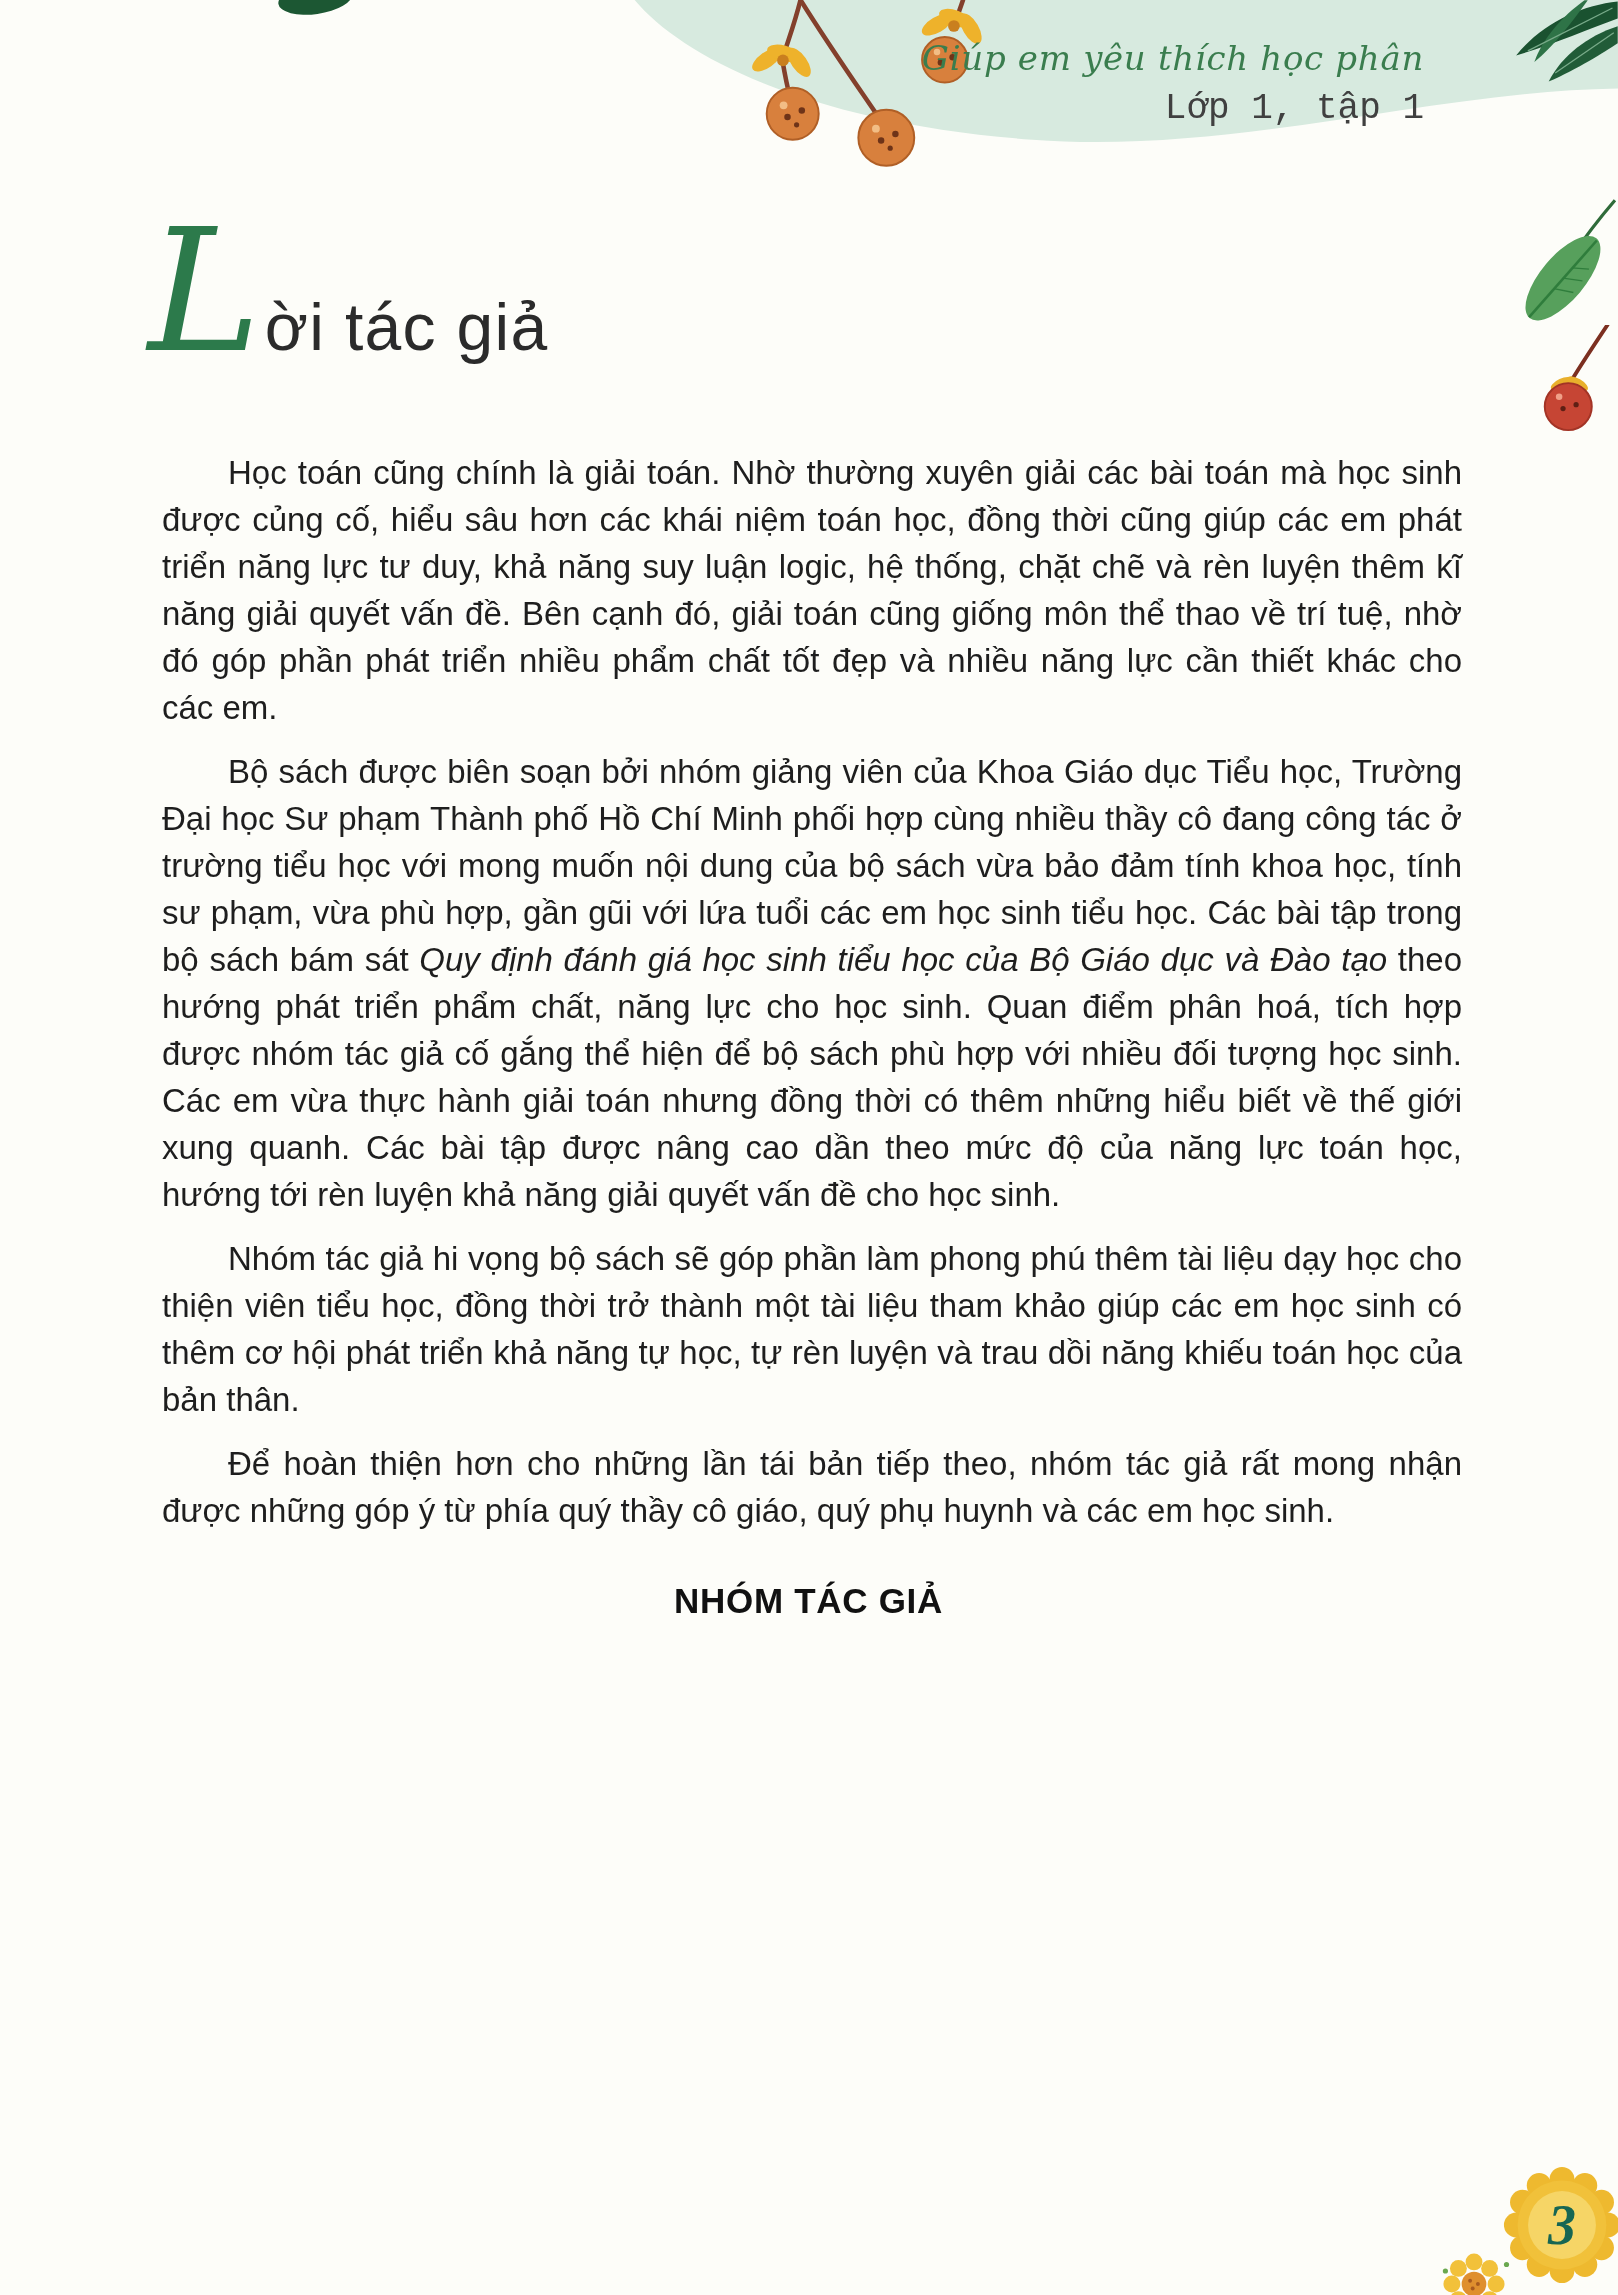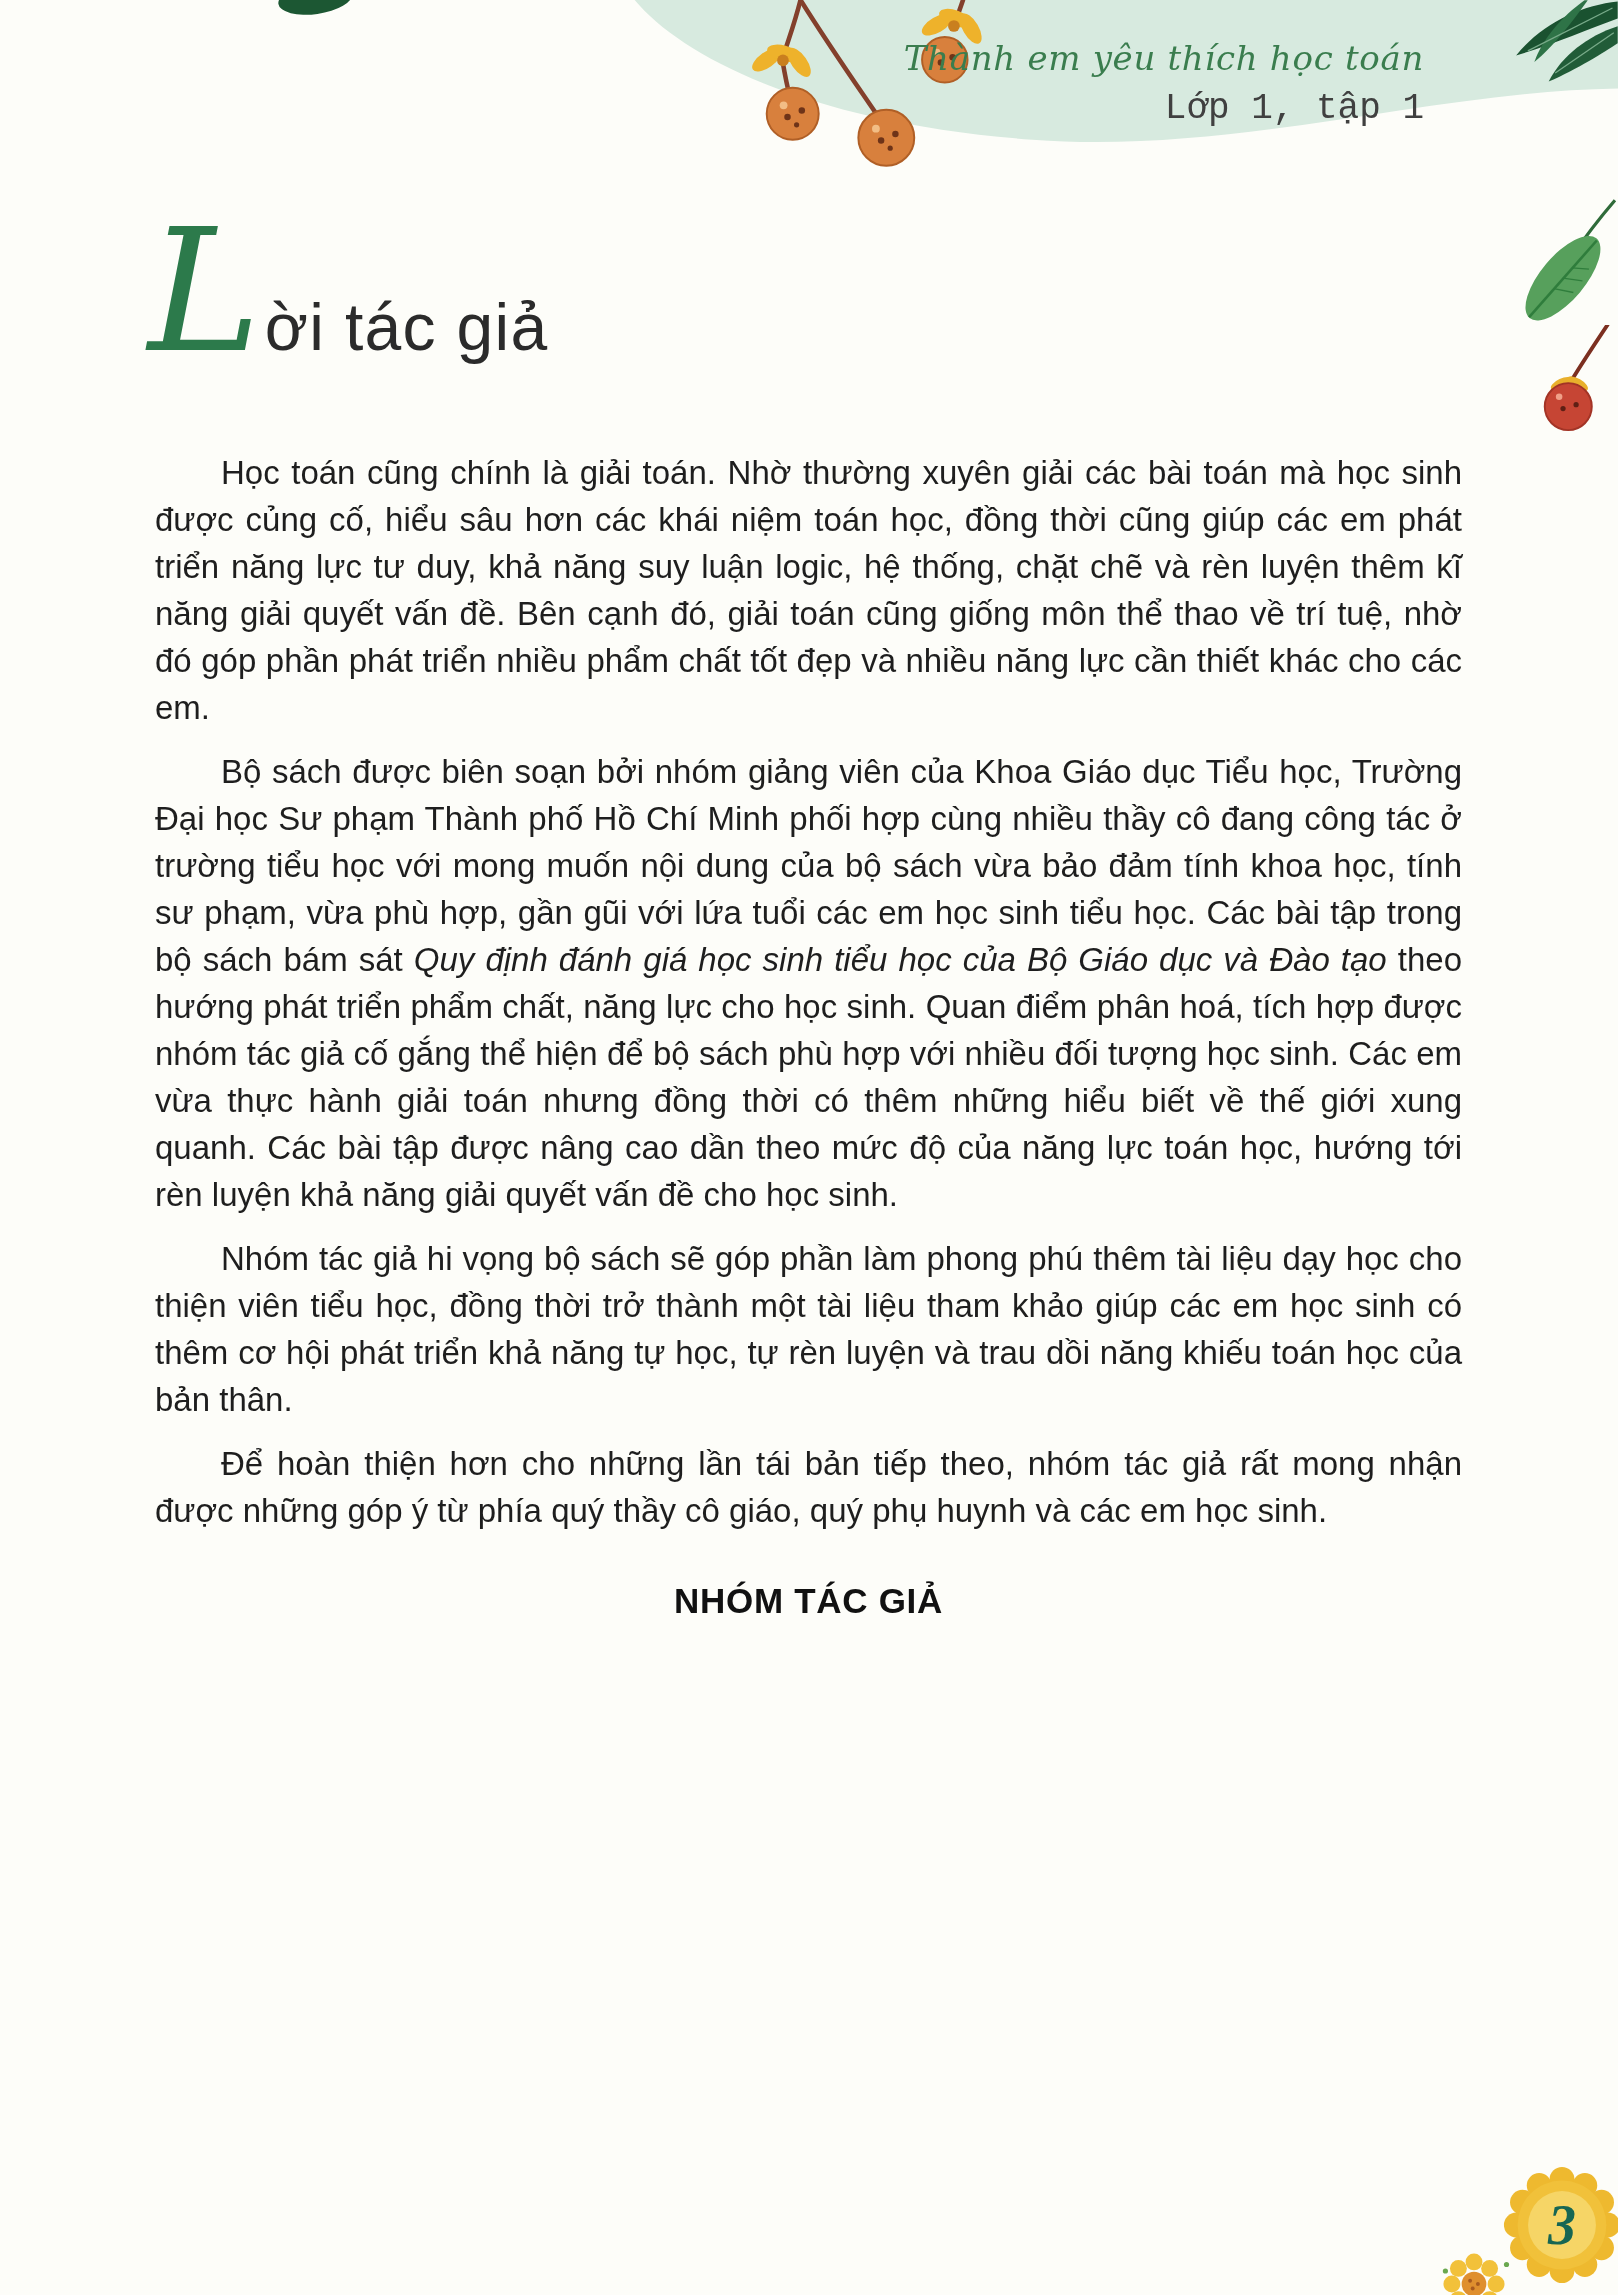--- a/index.html
+++ b/index.html
@@ -53,21 +53,21 @@
   }
   .title-rest{
     font-family:"Liberation Sans","DejaVu Sans",sans-serif;
     font-size:66px;color:#2b2b2b;letter-spacing:1.3px;
   }
   
   .body-text{
     position:absolute;left:155px;top:449px;width:1307px;
   }
   .body-text p{
-    margin:0 0 17px 0;
+    margin:0 0 17px 7px;
     font-size:33px;line-height:47px;
     text-align:justify;text-indent:66px;
   }
   .body-text .italic{font-style:italic;}
   .signature{
     margin-top:47px;
     text-align:center;
     font-size:35px;font-weight:bold;letter-spacing:0.7px;color:#111;
   }
 </style>
@@ -197,21 +197,21 @@
     <circle cx="66" cy="60" r="3" fill="#a85a1e"></circle>
     <circle cx="58" cy="67" r="3" fill="#a85a1e"></circle>
     <g fill="#6aa84f">
       <circle cx="110" cy="30" r="4"></circle>
         <circle cx="16" cy="40" r="4"></circle>
         <circle cx="104" cy="100" r="4"></circle>
     </g>
   </svg>
 
   <div class="header">
-    <div class="series-title">Thành em yêu thích học toán</div>
+    <div class="series-title">Giúp em yêu thích học phân</div>
     <div class="edition">Lớp 1, tập 1</div>
   </div>
 
   <h1 class="page-title">
     <span class="title-initial">L</span>
       <span class="title-rest">ời tác giả</span>
   </h1>
 
   <div class="body-text">
     <p><span>Học toán cũng chính là giải toán. Nhờ thường xuyên giải các bài toán mà học sinh được củng cố, hiểu sâu hơn các khái niệm toán học, đồng thời cũng giúp các em phát triển năng lực tư duy, khả năng suy luận logic, hệ thống, chặt chẽ và rèn luyện thêm kĩ năng giải quyết vấn đề. Bên cạnh đó, giải toán cũng giống môn thể thao về trí tuệ, nhờ đó góp phần phát triển nhiều phẩm chất tốt đẹp và nhiều năng lực cần thiết khác cho các em.</span></p>

